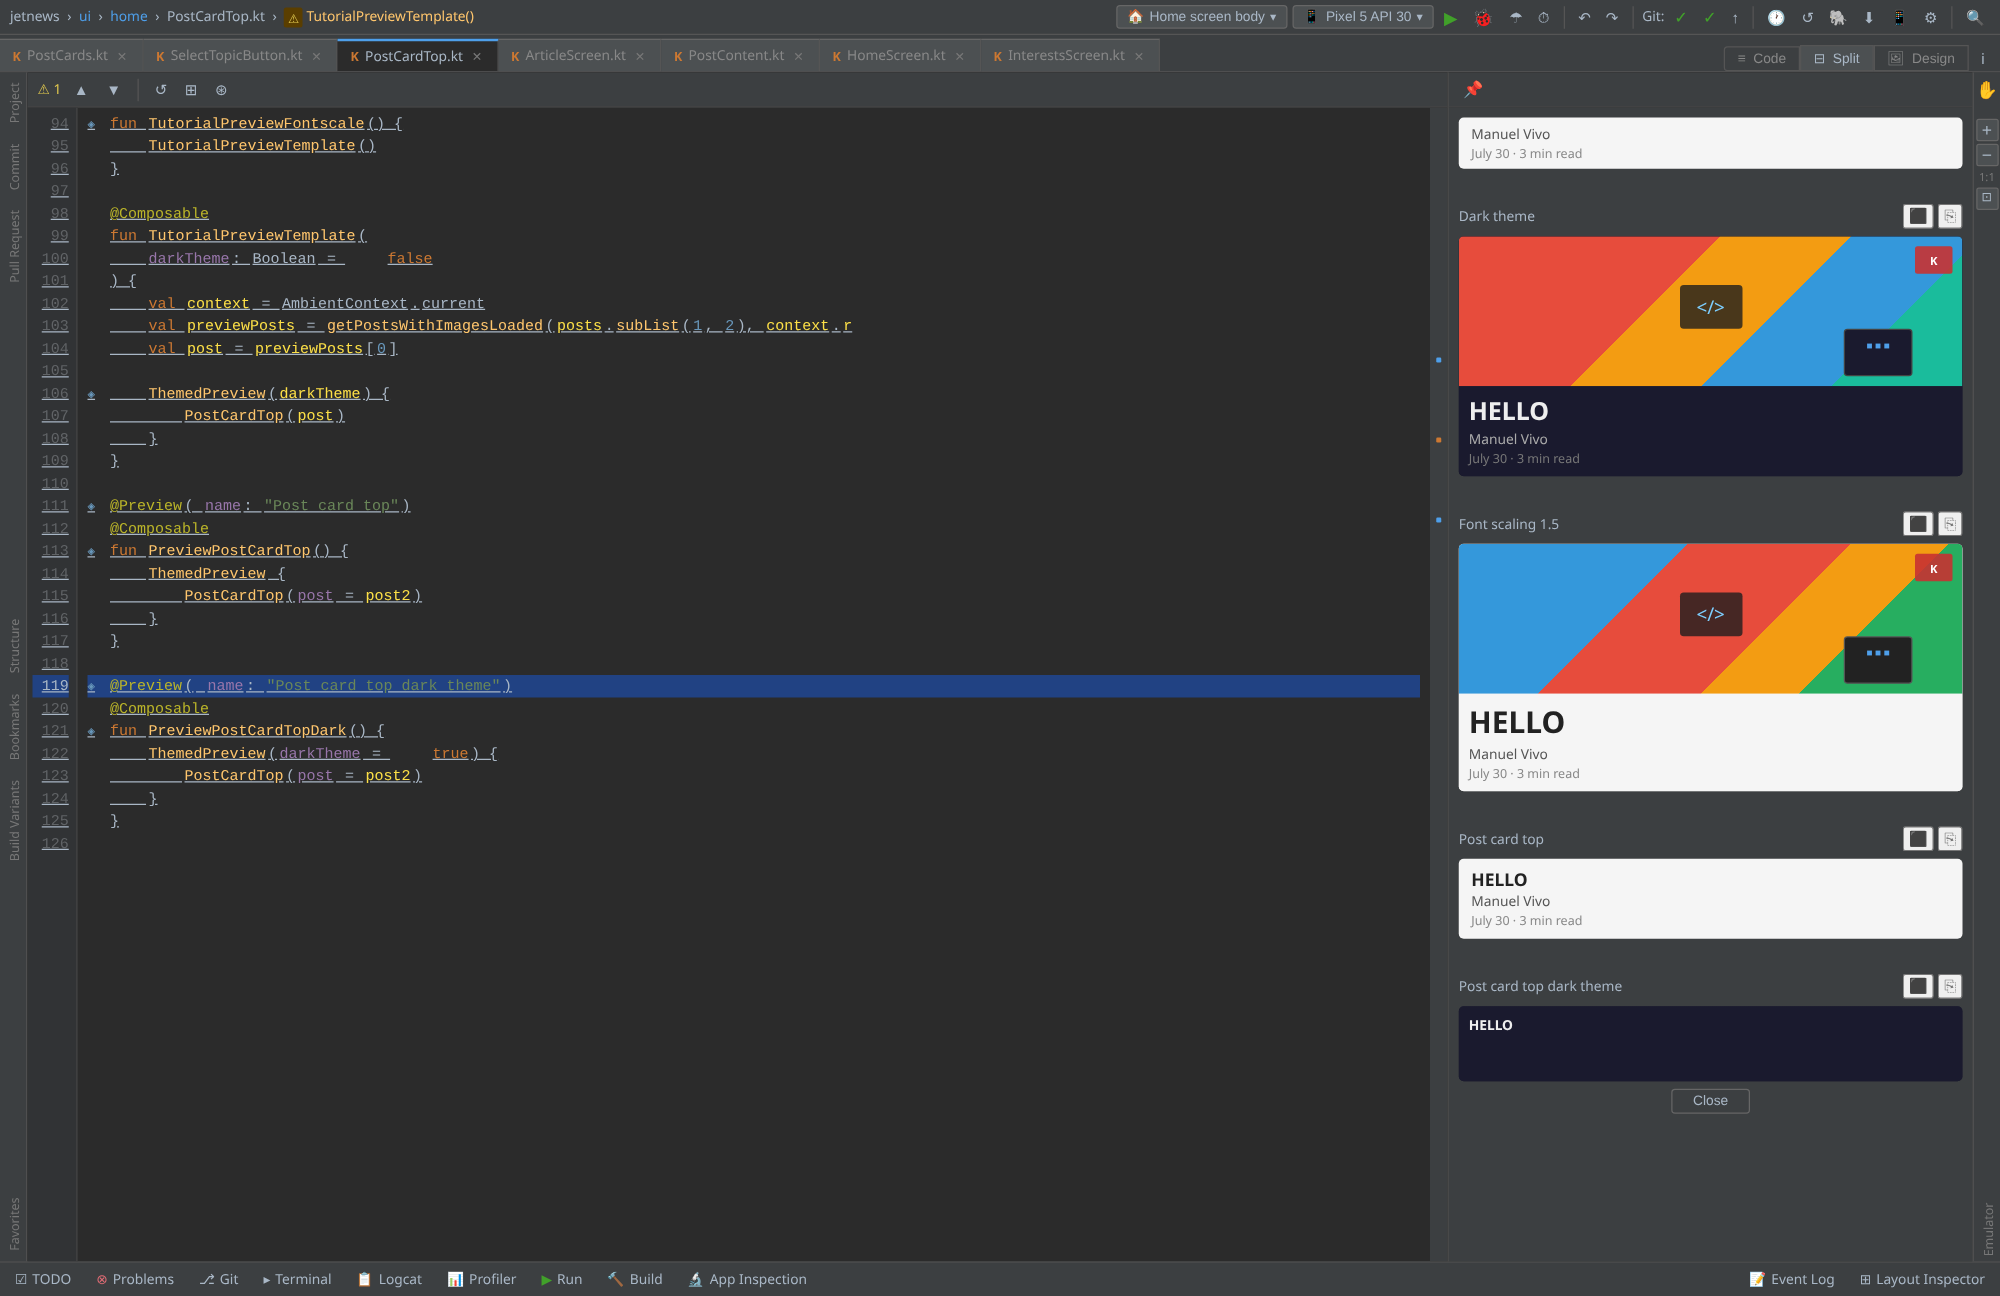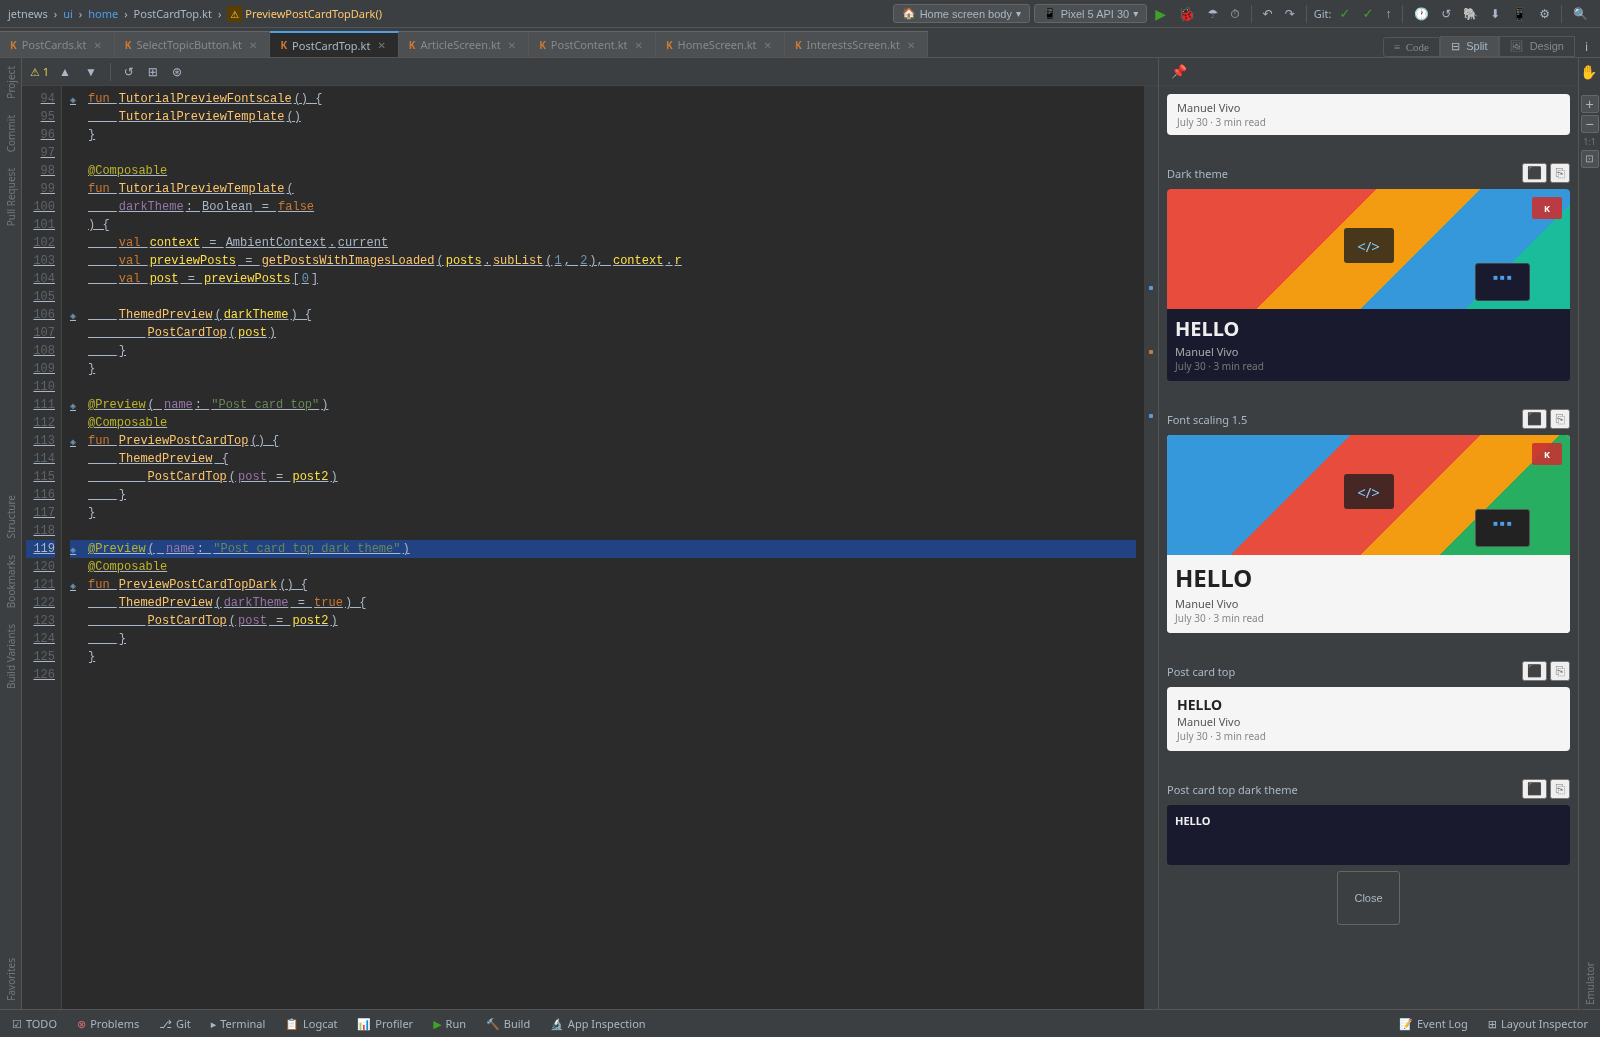--- a/index.html
+++ b/index.html
@@ -146,21 +146,21 @@
     .kw { color: #cc7832; } 
     .fn { color: #ffc66d; } 
     .ann { color: #bbb529; } 
     .str { color: #6a8759; } 
     .var { color: #fde047; } 
     .cls { color: #a9b7c6; } 
     .num { color: #6897bb; } 
     .op { color: #a9b7c6; } 
     .param { color: #9876aa; }
     .type { color: #a9b7c6; }
-    .lit { color: #cc7832; } 
+    .lit { color: #cc7832; margin-left: 32px; } 
     .call { color: #a9b7c6; }
 
     
     .scroll-gutter {
       width: 14px;
       background: #3c3f41;
       position: relative;
     }
     .scroll-marker {
       width: 4px;
@@ -345,21 +345,21 @@
       background: transparent;
       border: 1px solid #555;
       color: #888;
       font-size: 11px;
       cursor: pointer;
     }
     .view-btn.active {
       background: #4c5052;
       color: #a9b7c6;
     }
-    .view-btn:first-child { border-radius: 3px 0 0 3px; font-family: Liberation Serif, serif; }
+    .view-btn:first-child { border-radius: 3px 0 0 3px; }
     .view-btn:last-child { border-radius: 0 3px 3px 0; }
 
     
     .editor-content::-webkit-scrollbar { width: 8px; }
     .editor-content::-webkit-scrollbar-track { background: #3c3f41; }
     .editor-content::-webkit-scrollbar-thumb { background: #606366; border-radius: 4px; }
     .preview-content::-webkit-scrollbar { width: 6px; }
     .preview-content::-webkit-scrollbar-track { background: #3c3f41; }
     .preview-content::-webkit-scrollbar-thumb { background: #606366; border-radius: 3px; }
 
@@ -442,21 +442,21 @@
   <span style="color:#a9b7c6">jetnews</span>
   <span class="sep">›</span>
   <span style="color:#4e9fea">ui</span>
   <span class="sep">›</span>
   <span style="color:#4e9fea">home</span>
   <span class="sep">›</span>
   <span style="color:#a9b7c6">PostCardTop.kt</span>
   <span class="sep">›</span>
   <span style="color:#ffc66d; display:flex; align-items:center; gap:3px">
     <span style="color:#e2c94e; font-size:10px; background:#5a3e00; padding:1px 3px; border-radius:2px;">⚠</span>
-    <span>PreviewPostCardTopDark()</span>
+    <span>TutorialPreviewTemplate()</span>
   </span>
 
   <div style="margin-left:auto; display:flex; align-items:center; gap:4px;">
     <button class="pill-btn">
       <span>🏠</span>
       <span>Home screen body</span>
       <span style="font-size:10px">▾</span>
     </button>
     <button class="pill-btn">
       <span>📱</span>
@@ -877,21 +877,21 @@
         <div class="preview-card dark-card">
 
           <div style="height:60px; overflow:hidden; position:relative;">
             <div class="hero-img" style="background: linear-gradient(135deg, #1a1a2e 0%, #1a1a2e 100%); height:100px;">
               <div style="position:absolute; top:8px; left:8px; font-size:11px; color:#eee; font-weight:bold;">HELLO</div>
             </div>
           </div>
         </div>
 
         <div style="margin-top:6px; display:flex; justify-content:center;">
-          <button style="background:#3c3f41; border:1px solid #666; border-radius:3px; padding:20px 16px; color:#a9b7c6; font-size:11px; cursor:pointer;">Close</button>
+          <button style="background:#3c3f41; border:1px solid #666; border-radius:3px; padding:3px 16px; color:#a9b7c6; font-size:11px; cursor:pointer;">Close</button>
         </div>
       </div>
 
     </div>
   </div>
 
   <div class="right-gutter">
     <button class="toolbar-icon-btn" style="font-size:14px">✋</button>
     <div style="width:1px; height:1px; background:transparent; margin:2px 0"></div>
     <div class="zoom-controls">

